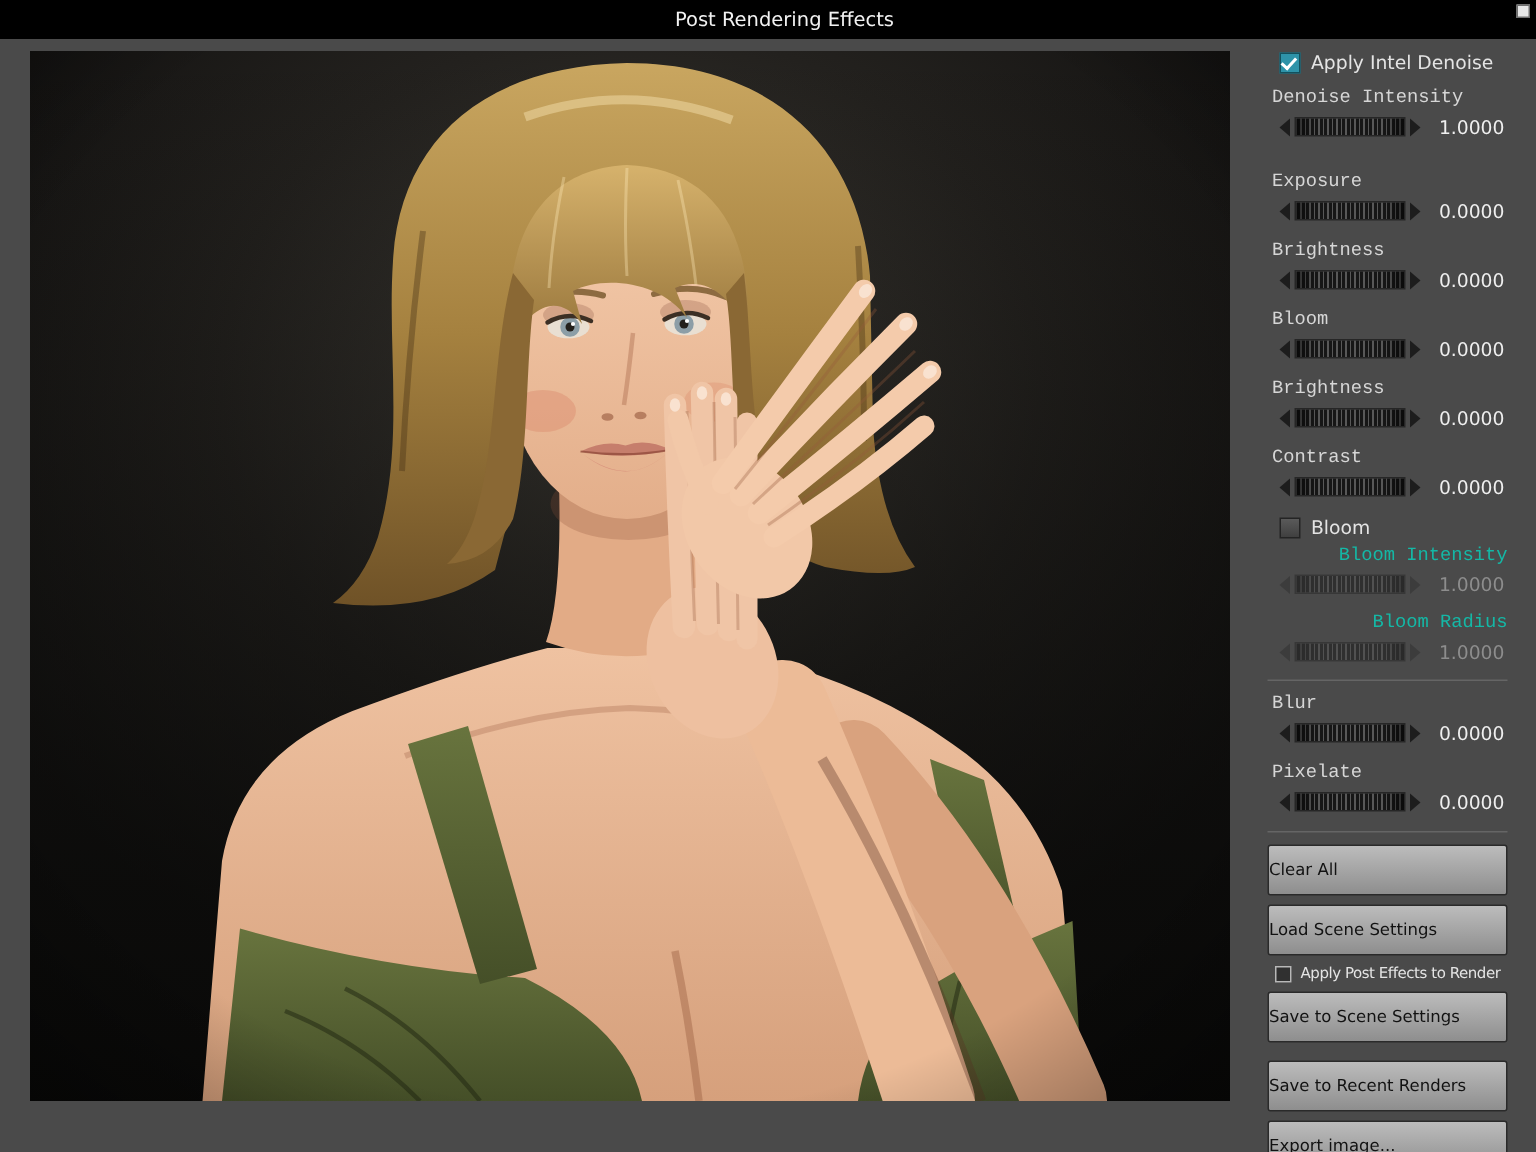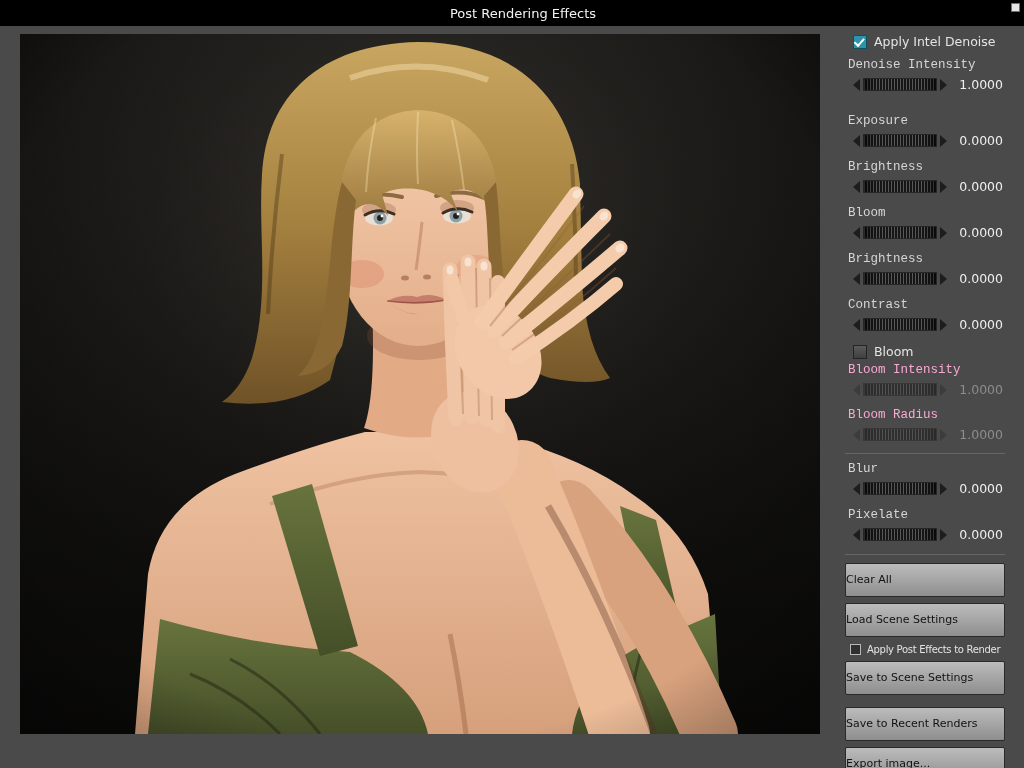--- a/index.html
+++ b/index.html
@@ -30,21 +30,21 @@
   .slider-row{display:flex;align-items:center;padding-left:8px;height:15px;}
   .arrow{width:0;height:0;border-top:6px solid transparent;border-bottom:6px solid transparent;flex:none;}
   .arrow.left{border-right:7px solid #1d1d1d;margin-right:3px;}
   .arrow.right{border-left:7px solid #1d1d1d;margin-left:3px;}
   .track{width:74px;height:13px;box-sizing:border-box;border:1px solid #262626;flex:none;
     background:
       linear-gradient(90deg,rgba(0,0,0,.55),rgba(0,0,0,0) 18%,rgba(0,0,0,0) 82%,rgba(0,0,0,.55)),
       repeating-linear-gradient(90deg,#585858 0 1px,#161616 1px 3px);}
   .value{flex:1;text-align:right;font-size:12.5px;color:#efefef;padding-right:2px;}
   .grp.disabled{margin-bottom:11px;}
-  .grp.disabled .lbl{color:#f9a8d4;}
+  .grp.disabled .lbl{color:#14b8a6;text-align:right;}
   .grp.disabled .value{color:#8d8d8d;}
   .grp.disabled .arrow.left{border-right-color:#3c3c3c;}
   .grp.disabled .arrow.right{border-left-color:#3c3c3c;}
   .grp.disabled .track{opacity:.5;}
   .sep{height:1px;background:#656565;margin:2px 0 8px 0;}
   
   .btn{display:block;width:100%;height:34px;margin:0 0 6px 0;box-sizing:border-box;
     background:linear-gradient(#bcbcbc,#8e8e8e);border:1px solid #2a2a2a;border-radius:2px;
     font-family:inherit;font-size:11px;color:#121212;line-height:14px;text-align:left;padding:0;cursor:pointer;}
   .btn.btn-gap{margin-top:12px;}

